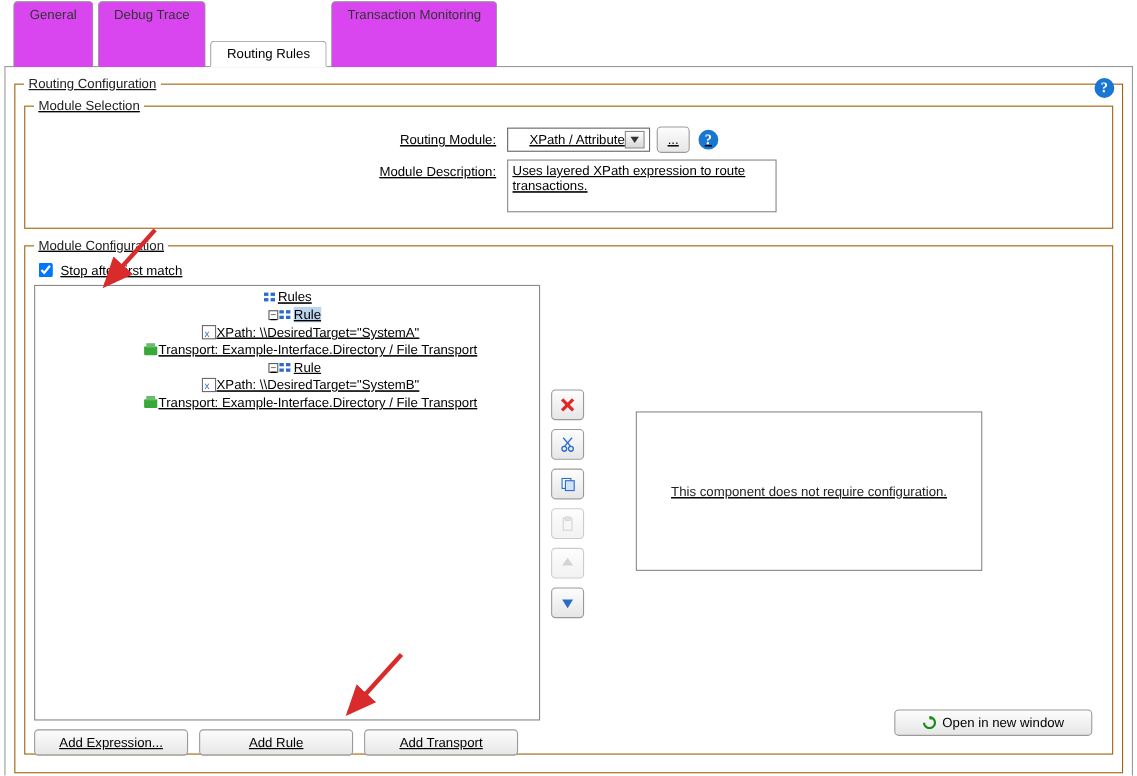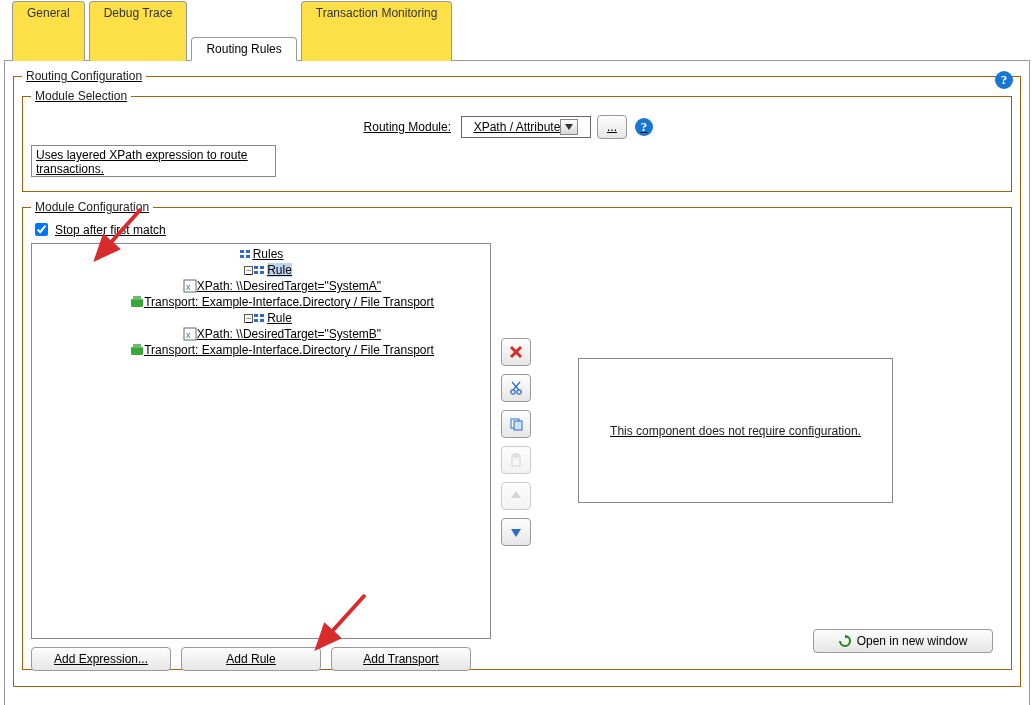--- a/index.html
+++ b/index.html
@@ -22,21 +22,21 @@
     padding-left: 12px;
     position: relative;
     z-index: 2;
   }
   .tab {
     border: 1px solid #999;
     border-bottom: none;
     border-radius: 4px 4px 0 0;
     padding: 4px 14px;
     margin-right: 4px;
-    background: #fde047;
+    background: #d946ef;
     cursor: pointer;
     color: #333;
     position: relative;
     top: 1px;
   }
   .tab.active {
     background: #fff;
     color: #000;
     font-weight: normal;
     border-bottom: 1px solid #fff;
@@ -93,21 +93,21 @@
     padding-right: 10px;
   }
   .combo {
     display: inline-flex;
     align-items: center;
     border: 1px solid #666;
     background: #fff;
     height: 22px;
     width: 130px;
     padding: 0 4px;
-    justify-content: center;
+    justify-content: flex-end;
   }
   .combo .chev {
     width: 18px;
     height: 16px;
     border: 1px solid #888;
     background: linear-gradient(#fdfdfd,#d8d8d8);
     display:flex;align-items:center;justify-content:center;
   }
   .btn {
     border: 1px solid #999;
@@ -122,21 +122,21 @@
     justify-content: center;
   }
   .btn-sq {
     width: 30px;
     padding: 0;
   }
   .desc-box {
     border: 1px solid #888;
     background: #fff;
     width: 245px;
-    height: 32px;
+    height: 48px;
     padding: 2px 4px;
     font-size: 12px;
     line-height: 14px;
   }
   .checkbox-row {
     display:flex; align-items:center; gap:4px;
     margin-bottom:4px;
   }
   .tree-panel {
     border: 1px solid #888;
@@ -248,20 +248,21 @@
                 </svg>
             </span>
           </div>
           <span style="width:6px"></span>
           <button class="btn btn-sq">...</button>
           <span style="width:8px"></span>
           <span class="help-circle" style="width:18px;height:18px">?</span>
         </div>
 
         <div class="module-row" style="align-items:flex-start;">
+          <div class="module-label" style="padding-top:4px">Module Description:</div>
           <div class="desc-box">Uses layered XPath expression to route transactions.</div>
         </div>
       </fieldset>
 
       <fieldset style="position:relative; height:470px;">
         <legend>Module Configuration</legend>
 
         <div class="checkbox-row">
           <input type="checkbox" checked="" style="">
           <span>Stop after first match</span>

